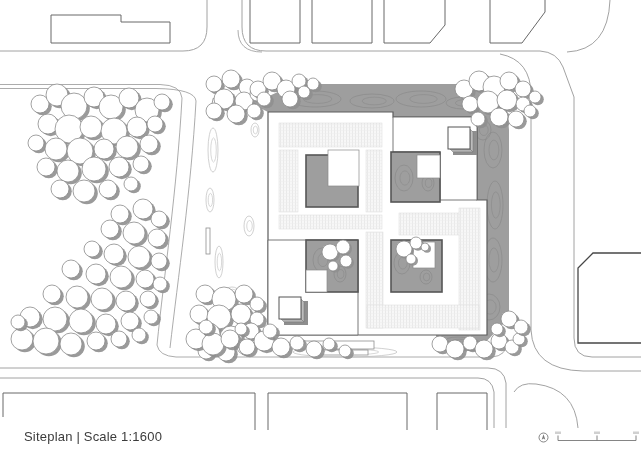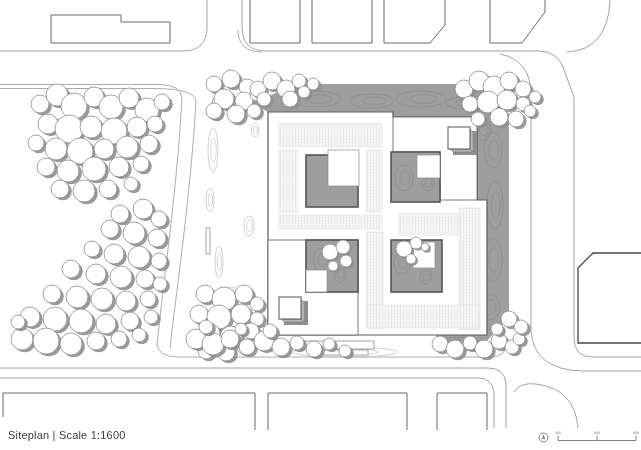--- a/index.html
+++ b/index.html
@@ -1,19 +1,19 @@
 <!DOCTYPE html>
 <html><head>
 <meta charset="utf-8">
 <style>
   html,body{margin:0;padding:0;background:#fff;}
   .stage{position:relative;width:641px;height:450px;background:#ffffff;overflow:hidden;
          font-family:"Liberation Sans",sans-serif;}
   .plan-svg{position:absolute;left:0;top:0;}
-  .footer-label{position:absolute;left:8px;top:429px;font-size:11px;color:#3c3c3c;
+  .footer-label{position:absolute;left:24px;top:429px;font-size:13px;color:#3c3c3c;
                 letter-spacing:0.2px;}
 </style>
 </head>
 <body>
 
 <div class="stage">
   <svg class="plan-svg" width="641" height="450" viewBox="0 0 641 450">
     <defs>
       <pattern id="hatch" width="3" height="3" patternUnits="userSpaceOnUse">
         <rect width="3" height="3" fill="#f7f7f7"></rect>

